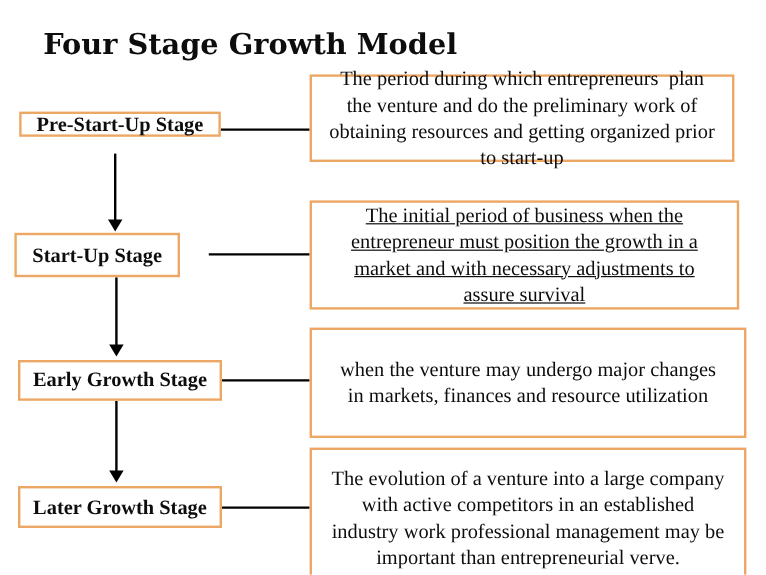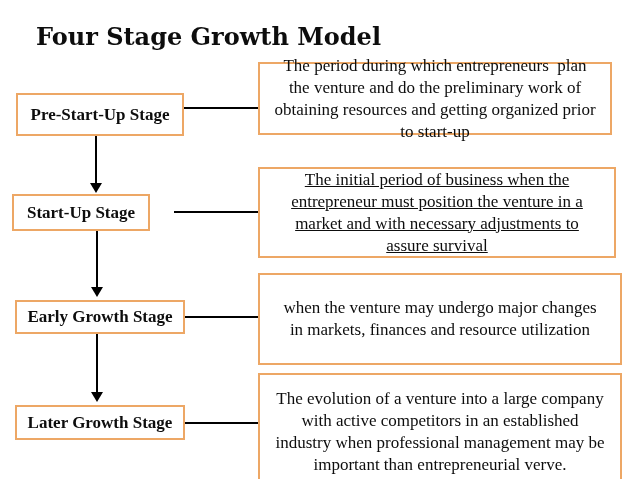--- a/index.html
+++ b/index.html
@@ -39,21 +39,21 @@
     border: 2px solid #eda765;
     display: flex;
     align-items: center;
     justify-content: center;
     font-weight: bold;
     font-size: 17px;
     color: #0d0d0d;
     text-align: center;
     white-space: nowrap;
   }
-  .stage1 { left: 16px; top: 93px;  width: 168px; height: 43px; }
+  .stage1 { left: 16px; top: 93px;  width: 168px; height: 21px; }
   .stage2 { left: 12px; top: 194px; width: 138px; height: 37px; }
   .stage3 { left: 15px; top: 300px; width: 170px; height: 34px; }
   .stage4 { left: 15px; top: 405px; width: 170px; height: 35px; }
   .desc {
     position: absolute;
     box-sizing: border-box;
     background: #ffffff;
     border: 2px solid #eda765;
     display: flex;
     flex-direction: column;
@@ -108,28 +108,28 @@
   </div>
 
   <div class="desc desc1">
     <div class="desc-line">The period during which entrepreneurs  plan</div>
     <div class="desc-line">the venture and do the preliminary work of</div>
     <div class="desc-line">obtaining resources and getting organized prior</div>
     <div class="desc-line">to start-up</div>
   </div>
   <div class="desc desc2">
     <div class="desc-line">The initial period of business when the</div>
-    <div class="desc-line">entrepreneur must position the venture in a</div>
+    <div class="desc-line">entrepreneur must position the growth in a</div>
     <div class="desc-line">market and with necessary adjustments to</div>
     <div class="desc-line">assure survival</div>
   </div>
   <div class="desc desc3">
     <div class="desc-line">when the venture may undergo major changes</div>
     <div class="desc-line">in markets, finances and resource utilization</div>
   </div>
   <div class="desc desc4">
     <div class="desc-line">The evolution of a venture into a large company</div>
     <div class="desc-line">with active competitors in an established</div>
-    <div class="desc-line">industry when professional management may be</div>
+    <div class="desc-line">industry work professional management may be</div>
     <div class="desc-line">important than entrepreneurial verve.</div>
   </div>
 
 </div>
 
 </body></html>

